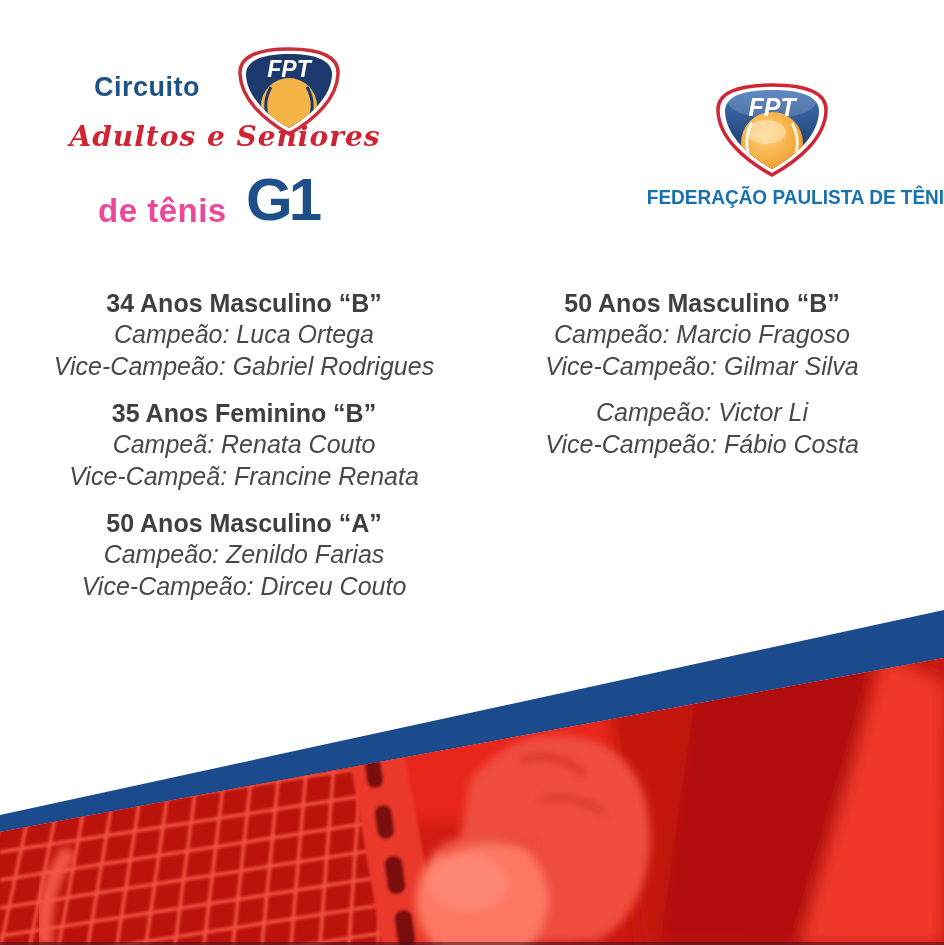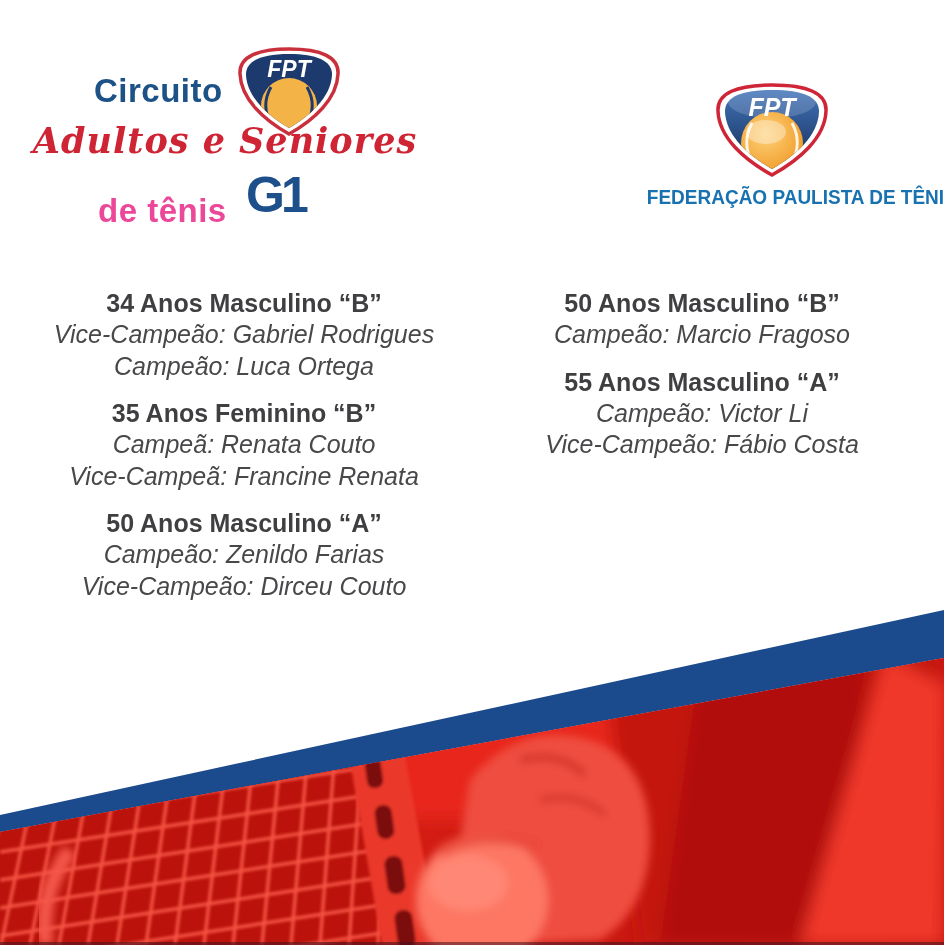--- a/index.html
+++ b/index.html
@@ -2,35 +2,35 @@
 <html><head>
 <meta charset="utf-8">
 <style>
   html,body{margin:0;padding:0;background:#ffffff;}
   .canvas{
     position:relative;width:944px;height:945px;overflow:hidden;background:#ffffff;
     font-family:"Liberation Sans",sans-serif;
   }
   
   .word-circuito{
-    position:absolute;left:94px;top:72px;font-size:33px;font-weight:bold;
+    position:absolute;left:94px;top:72px;font-size:27px;font-weight:bold;
     color:#1d5287;letter-spacing:.5px;
   }
   .fpt-flat-logo{position:absolute;left:232px;top:44px;}
   .script-line{
     position:absolute;left:30px;top:120px;width:390px;text-align:center;
     font-family:"DejaVu Serif",serif;font-style:italic;font-weight:bold;
-    font-size:35px;color:#ce2433;letter-spacing:1px;white-space:nowrap;
+    font-size:28px;color:#ce2433;letter-spacing:1px;white-space:nowrap;
   }
   .word-detenis{
     position:absolute;left:98px;top:192px;font-size:33px;font-weight:bold;
     color:#ec4899;letter-spacing:.5px;
   }
   .word-g1{
-    position:absolute;left:246px;top:170px;font-size:50px;font-weight:900;
+    position:absolute;left:246px;top:170px;font-size:60px;font-weight:900;
     color:#1d4f8a;letter-spacing:-4px;line-height:1;
   }
   .fpt-gloss-logo{position:absolute;left:706px;top:80px;}
   .federation-name{
     position:absolute;left:640px;top:186px;width:272px;text-align:center;
     font-size:20px;font-weight:bold;color:#1871b0;white-space:nowrap;
     transform:scaleX(.95);letter-spacing:0px;
   }
   
   .results-col{position:absolute;top:287px;}
@@ -108,42 +108,42 @@
       <path d="M86 43 Q97 63 85 85" stroke="#ffffff" stroke-width="3" fill="none" opacity="0.85"></path>
     </g>
     <text x="66" y="36" text-anchor="middle" font-family="Liberation Sans, sans-serif" font-size="25" font-weight="bold" font-style="italic" fill="#ffffff">FPT</text>
   </svg>
 
   <div class="federation-name">FEDERAÇÃO PAULISTA DE TÊNIS</div>
 
   <div class="results-col left">
     <div class="result-section">
       <div class="cat-heading">34 Anos Masculino “B”</div>
+      <div class="cat-line">Campeão: Luca Ortega</div>
       <div class="cat-line">Vice-Campeão: Gabriel Rodrigues</div>
-      <div class="cat-line">Campeão: Luca Ortega</div>
     </div>
     <div class="result-section">
       <div class="cat-heading">35 Anos Feminino “B”</div>
       <div class="cat-line">Campeã: Renata Couto</div>
       <div class="cat-line">Vice-Campeã: Francine Renata</div>
     </div>
     <div class="result-section">
       <div class="cat-heading">50 Anos Masculino “A”</div>
       <div class="cat-line">Campeão: Zenildo Farias</div>
       <div class="cat-line">Vice-Campeão: Dirceu Couto</div>
     </div>
   </div>
 
   <div class="results-col right">
     <div class="result-section">
       <div class="cat-heading">50 Anos Masculino “B”</div>
       <div class="cat-line">Campeão: Marcio Fragoso</div>
-    </div>
-    <div class="result-section">
-      <div class="cat-heading">55 Anos Masculino “A”</div>
+      <div class="cat-line">Vice-Campeão: Gilmar Silva</div>
+    </div>
+    <div class="result-section">
       <div class="cat-line">Campeão: Victor Li</div>
       <div class="cat-line">Vice-Campeão: Fábio Costa</div>
     </div>
   </div>
 
   <div class="blue-band"></div>
 
   <div class="photo-wrap">
     <svg width="944" height="345" viewBox="0 0 944 345">
       <defs>

